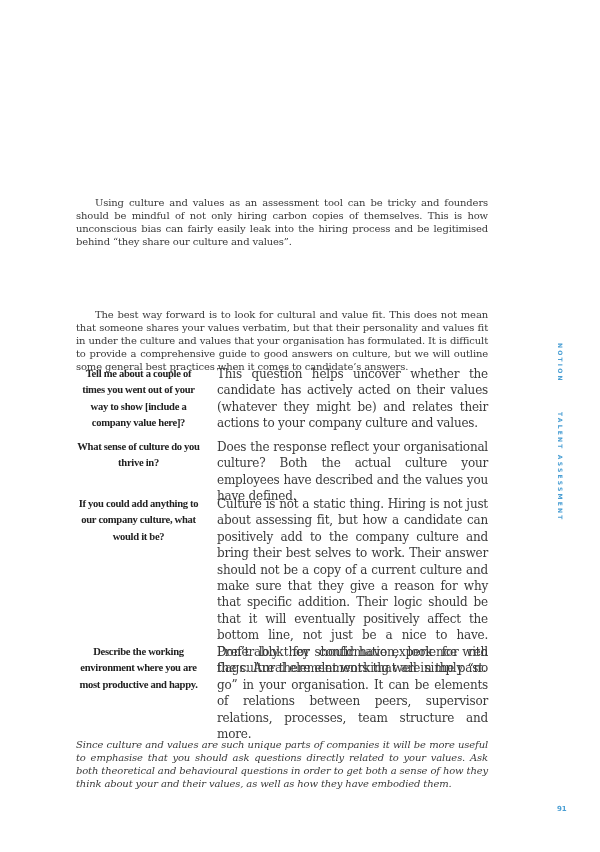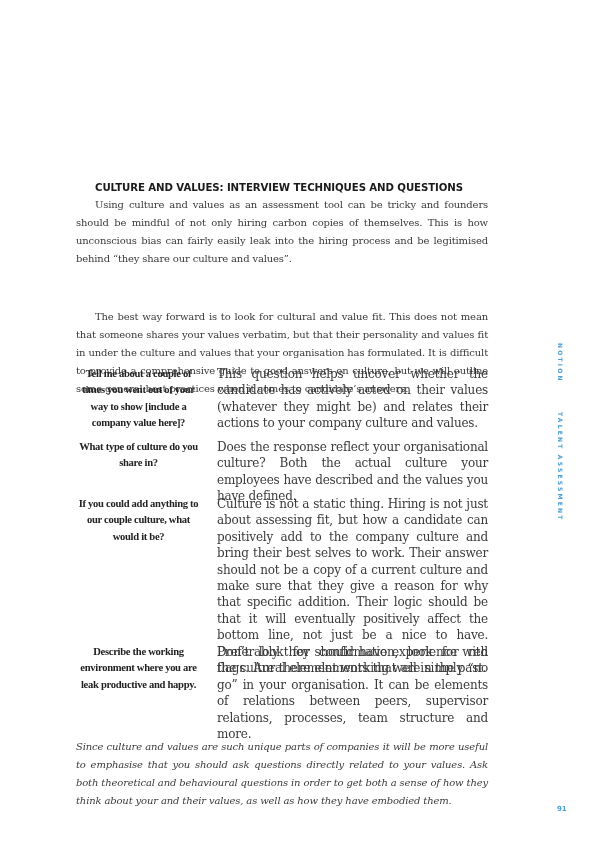--- a/index.html
+++ b/index.html
@@ -8,21 +8,21 @@
     font-family: "DejaVu Serif", serif; color: #333333;
   }
   .page { position: absolute; left: 0; top: 0; width: 600px; height: 852px; }
   .heading {
     position: absolute; left: 95px; top: 182px; width: 400px;
     font-family: "DejaVu Sans", sans-serif; font-weight: bold; font-size: 10.2px;
     letter-spacing: -0.1px; color: #1a1a1a; white-space: nowrap;
   }
   .para {
     position: absolute; left: 76px; width: 412px;
-    font-size: 10px; line-height: 18px; text-align: justify; color: #3a3a3a;
+    font-size: 10px; line-height: 13px; text-align: justify; color: #3a3a3a;
     letter-spacing: -0.15px;
   }
   .para .indent { display: inline-block; width: 19px; }
   .p1 { top: 196px; }
   .p2 { top: 262px; margin-top: 46px; }
   .p3 { top: 738px; font-style: italic; }
   .qa { position: absolute; left: 76px; width: 412px; }
   .qa .q {
     position: absolute; left: 0; width: 125px; text-align: center;
     font-family: "Liberation Serif", serif; font-weight: bold; font-size: 10.6px; line-height: 16.4px;
@@ -45,39 +45,38 @@
   .side-talent { left: 557px; top: 412px; }
   .page-num {
     position: absolute; left: 557px; top: 805px;
     font-family: "DejaVu Sans", sans-serif; font-weight: bold; font-size: 7px; color: #4a9fd4; text-align: right;
   }
 </style>
 </head>
 <body>
 
 <div class="page">
-  <div class="heading">CULTURE AND VALUES: INTERVIEW TECHNIQUES AND QUESTIONS</div>
 
   <div class="para p1"><span class="indent"></span><span>Using culture and values as an assessment tool can be tricky and founders should be mindful of not only hiring carbon copies of themselves. This is how unconscious bias can fairly easily leak into the hiring process and be legitimised behind “they share our culture and values”.</span></div>
   <div class="para p2"><span class="indent"></span><span>The best way forward is to look for cultural and value fit. This does not mean that someone shares your values verbatim, but that their personality and values fit in under the culture and values that your organisation has formulated. It is difficult to provide a comprehensive guide to good answers on culture, but we will outline some general best practices when it comes to candidate’s answers.</span></div>
 
   <div class="qa qa1">
     <div class="q">Tell me about a couple of times you went out of your way to show [include a company value here]?</div>
     <div class="a">This question helps uncover whether the candidate has actively acted on their values (whatever they might be) and relates their actions to your company culture and values.</div>
   </div>
   <div class="qa qa2">
-    <div class="q">What type of culture do you share in?</div>
+    <div class="q">What sense of culture do you thrive in?</div>
     <div class="a">Does the response reflect your organisational culture? Both the actual culture your employees have described and the values you have defined.</div>
   </div>
   <div class="qa qa3">
-    <div class="q">If you could add anything to our couple culture, what would it be?</div>
+    <div class="q">If you could add anything to our company culture, what would it be?</div>
     <div class="a">Culture is not a static thing. Hiring is not just about assessing fit, but how a candidate can positively add to the company culture and bring their best selves to work. Their answer should not be a copy of a current culture and make sure that they give a reason for why that specific addition. Their logic should be that it will eventually positively affect the bottom line, not just be a nice to have. Preferably they should have experience with the cultural element working well in the past.</div>
   </div>
   <div class="qa qa4">
-    <div class="q">Describe the working environment where you are leak productive and happy.</div>
+    <div class="q">Describe the working environment where you are most productive and happy.</div>
     <div class="a">Don’t look for confirmation, look for red flags. Are there elements that are simply “no go” in your organisation. It can be elements of relations between peers, supervisor relations, processes, team structure and more.</div>
   </div>
 
   <div class="para p3">Since culture and values are such unique parts of companies it will be more useful to emphasise that you should ask questions directly related to your values. Ask both theoretical and behavioural questions in order to get both a sense of how they think about your and their values, as well as how they have embodied them.</div>
 
   <div class="side side-notion">NOTION</div>
   <div class="side side-talent">TALENT ASSESSMENT</div>
 
   <div class="page-num">91</div>
 </div>

